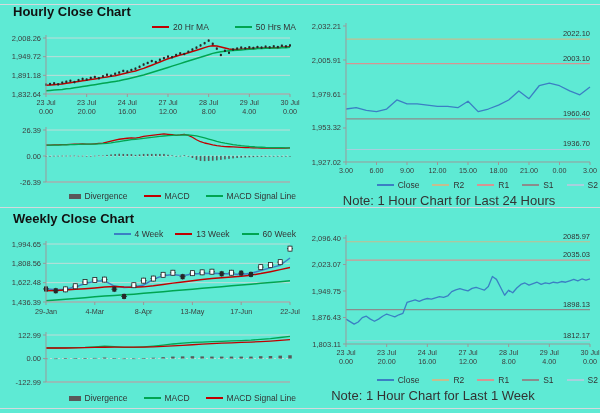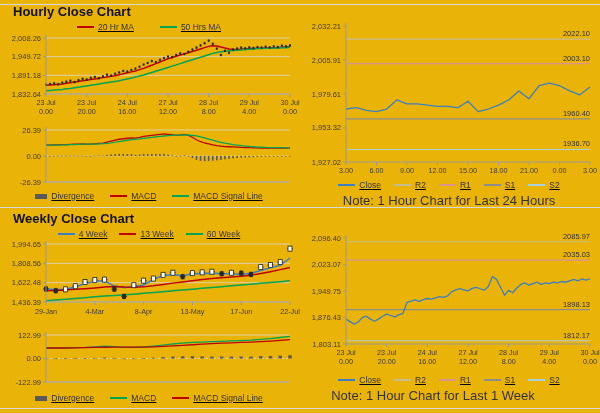--- a/index.html
+++ b/index.html
@@ -1,20 +1,20 @@
 <!DOCTYPE html>
 <html><head>
 <meta charset="utf-8">
 <style>
   html,body{margin:0;padding:0;background:#fff;}
-  #page{position:relative;width:600px;height:413px;background:#eab308;
+  #page{position:relative;width:600px;height:413px;background:#5eead4;
         font-family:"Liberation Sans",sans-serif;overflow:hidden;}
   .hr{position:absolute;left:0;right:0;height:1px;background:#d4d9dc;}
   .title{position:absolute;font-size:13px;font-weight:bold;color:#111;}
-  .legend{position:absolute;display:flex;justify-content:center;align-items:center;text-decoration:underline;}
+  .legend{position:absolute;display:flex;justify-content:flex-end;align-items:center;}
   .li{display:flex;align-items:center;gap:4px;font-size:8.5px;color:#333;white-space:nowrap;}
   .sw{display:inline-block;width:17px;height:2px;}
   .sw.bar{width:12px;height:5px;}
   .note{position:absolute;text-align:center;font-size:13px;color:#333;}
   svg{position:absolute;overflow:visible;}
   svg text{font-family:"Liberation Sans",sans-serif;}
 </style>
 </head>
 <body>
 

